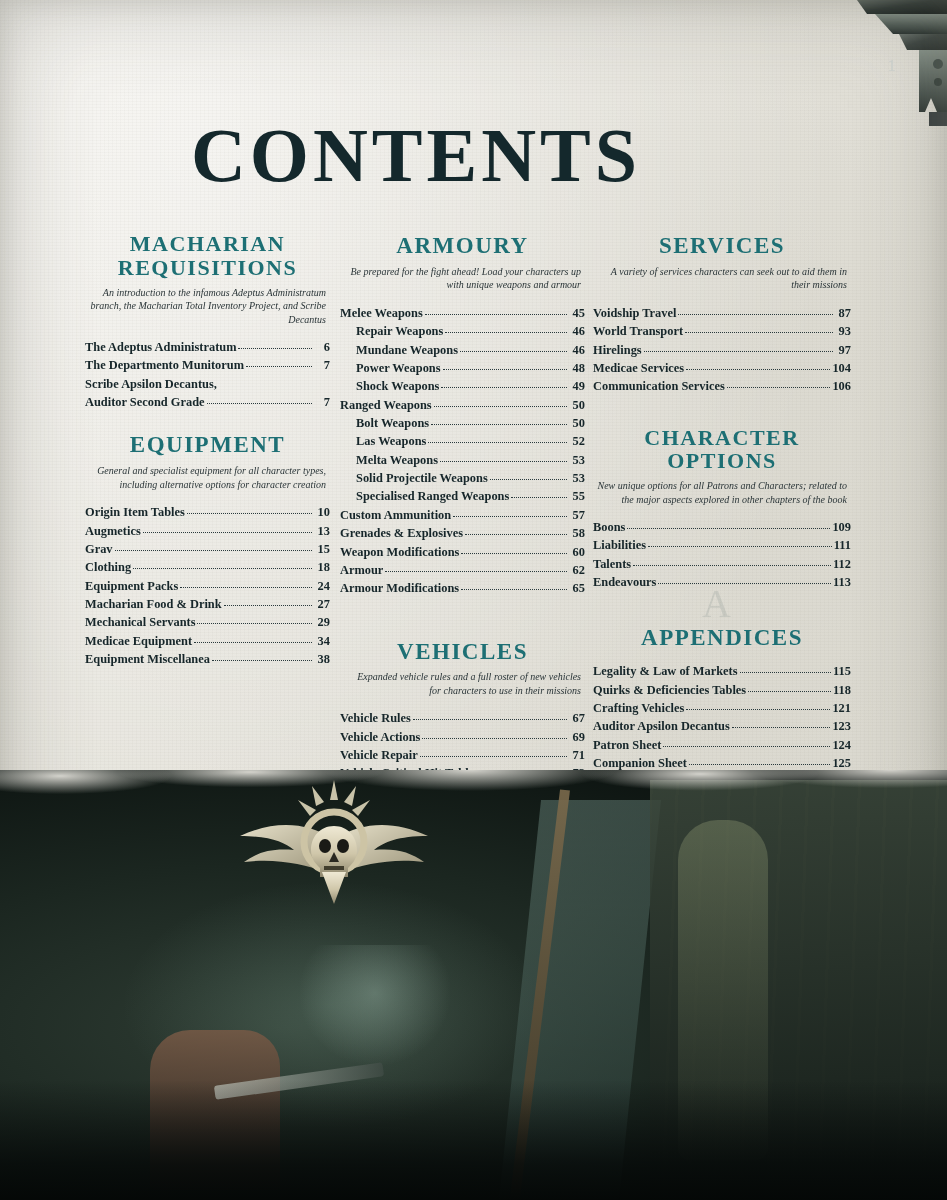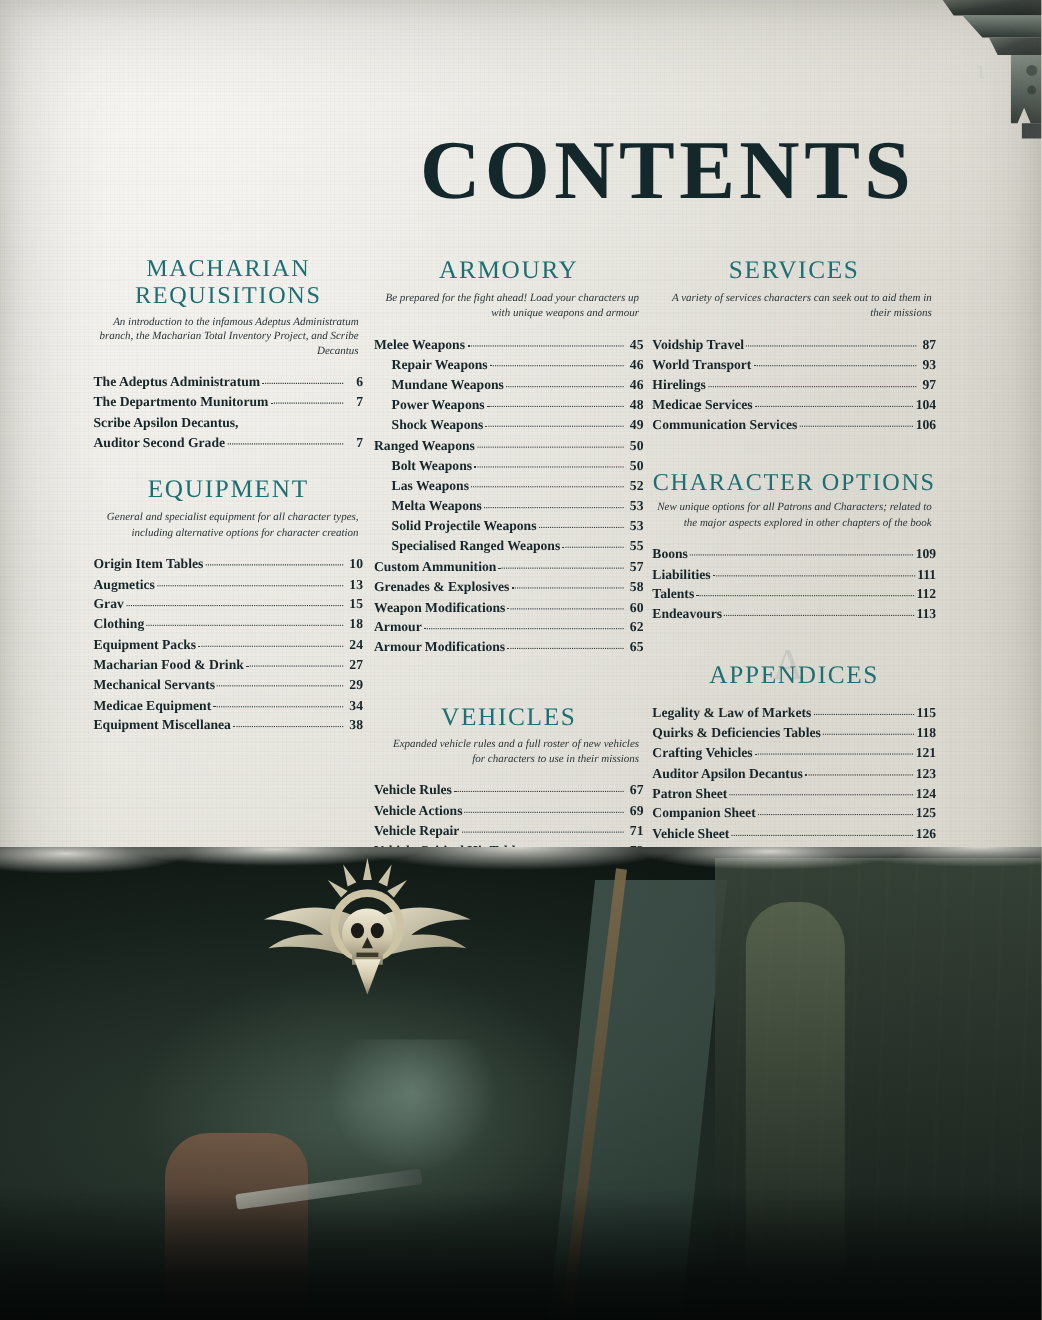--- a/index.html
+++ b/index.html
@@ -62,21 +62,21 @@
     z-index: 4;
     font-family: "Liberation Serif", serif;
   }
 
   
   .title {
     position: absolute;
     top: 112px;
     left: 0;
     width: 832px;
-    text-align: right;
+    text-align: center;
     font-size: 76px;
     letter-spacing: 4px;
     font-weight: bold;
     color: #14282c;
     z-index: 4;
     font-family: "Liberation Serif", serif;
   }
 
   
   .columns {
@@ -99,21 +99,21 @@
   .sec { margin-bottom: 8px; }
 
   .sec-title {
     text-align: center;
     color: #1d6f74;
     font-size: 23px;
     letter-spacing: 1.5px;
     line-height: 1.08;
     font-family: "Liberation Serif", serif;
     margin: 0 0 6px 0;
-    font-weight: normal;
+    font-weight: bold;
   }
   .sec-title.two-line { font-size: 22px; }
 
   .sec-desc {
     text-align: right;
     font-style: italic;
     font-size: 10px;
     line-height: 1.35;
     color: #2a3538;
     margin: 0 0 12px 0;

